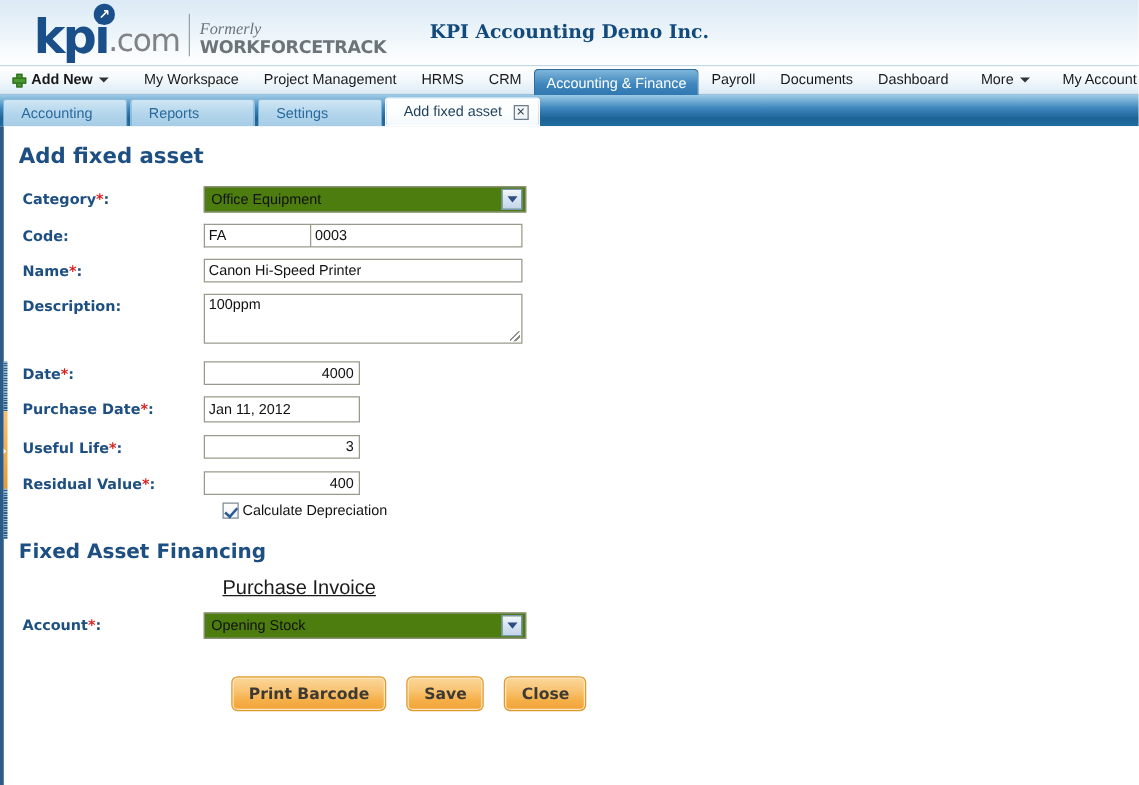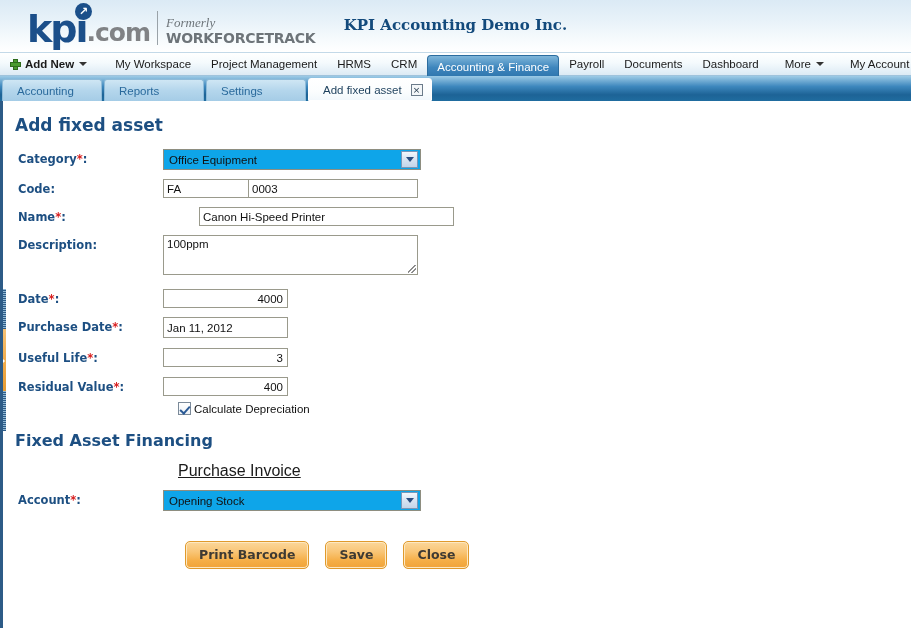--- a/index.html
+++ b/index.html
@@ -49,21 +49,21 @@
     color: #fff;
     font-size: 11px;
     font-weight: bold;
     line-height: 17px;
     text-align: center;
     letter-spacing: 0;
     font-family: "DejaVu Sans", sans-serif;
   }
   .logo-com {
     font-family: "DejaVu Sans", sans-serif;
-    font-weight: bold;
+    font-weight: normal;
     font-size: 25px;
     line-height: 27px;
     color: #808285;
     letter-spacing: -1px;
     padding-bottom: 2px;
   }
   .logo-divider {
     width: 1px;
     height: 34px;
     background: #9aa2a8;
@@ -276,21 +276,21 @@
     background: #ffffff;
     height: 19px;
     font-family: "Liberation Sans", sans-serif;
     font-size: 11.5px;
     color: #111;
     padding: 0 3px;
     outline: none;
   }
   .inp.num { text-align: right; padding-right: 4px; }
   .inp.w125 { width: 125px; }
-  .inp.w255 { width: 255px; margin-left: 36px; }
+  .inp.w255 { width: 255px; }
   .inp.code-prefix { width: 85px; border-right: none; }
   .inp.code-num { width: 170px; }
   .ta {
     border: 1px solid #9a9a8c;
     background: #ffffff;
     width: 255px; height: 40px;
     font-family: Liberation Sans, sans-serif;
     font-size: 11.5px;
     color: #111;
     padding: 2px 3px;
@@ -306,21 +306,21 @@
     background:
       linear-gradient(135deg, transparent 42%, #8d8d8d 42%, #8d8d8d 53%, transparent 53%),
       linear-gradient(135deg, transparent 68%, #8d8d8d 68%, #8d8d8d 79%, transparent 79%);
     pointer-events: none;
   }
 
   .sel-wrap {
     position: relative;
     width: 258px; height: 21px;
     border: 1px solid #8e8e80;
-    background: #0ea5e9;
+    background: #4d7c0f;
     display: flex;
     align-items: center;
   }
   .sel-text {
     font-size: 11.5px;
     color: #111;
     padding-left: 5px;
     flex: 1;
   }
   .sel-btn {

